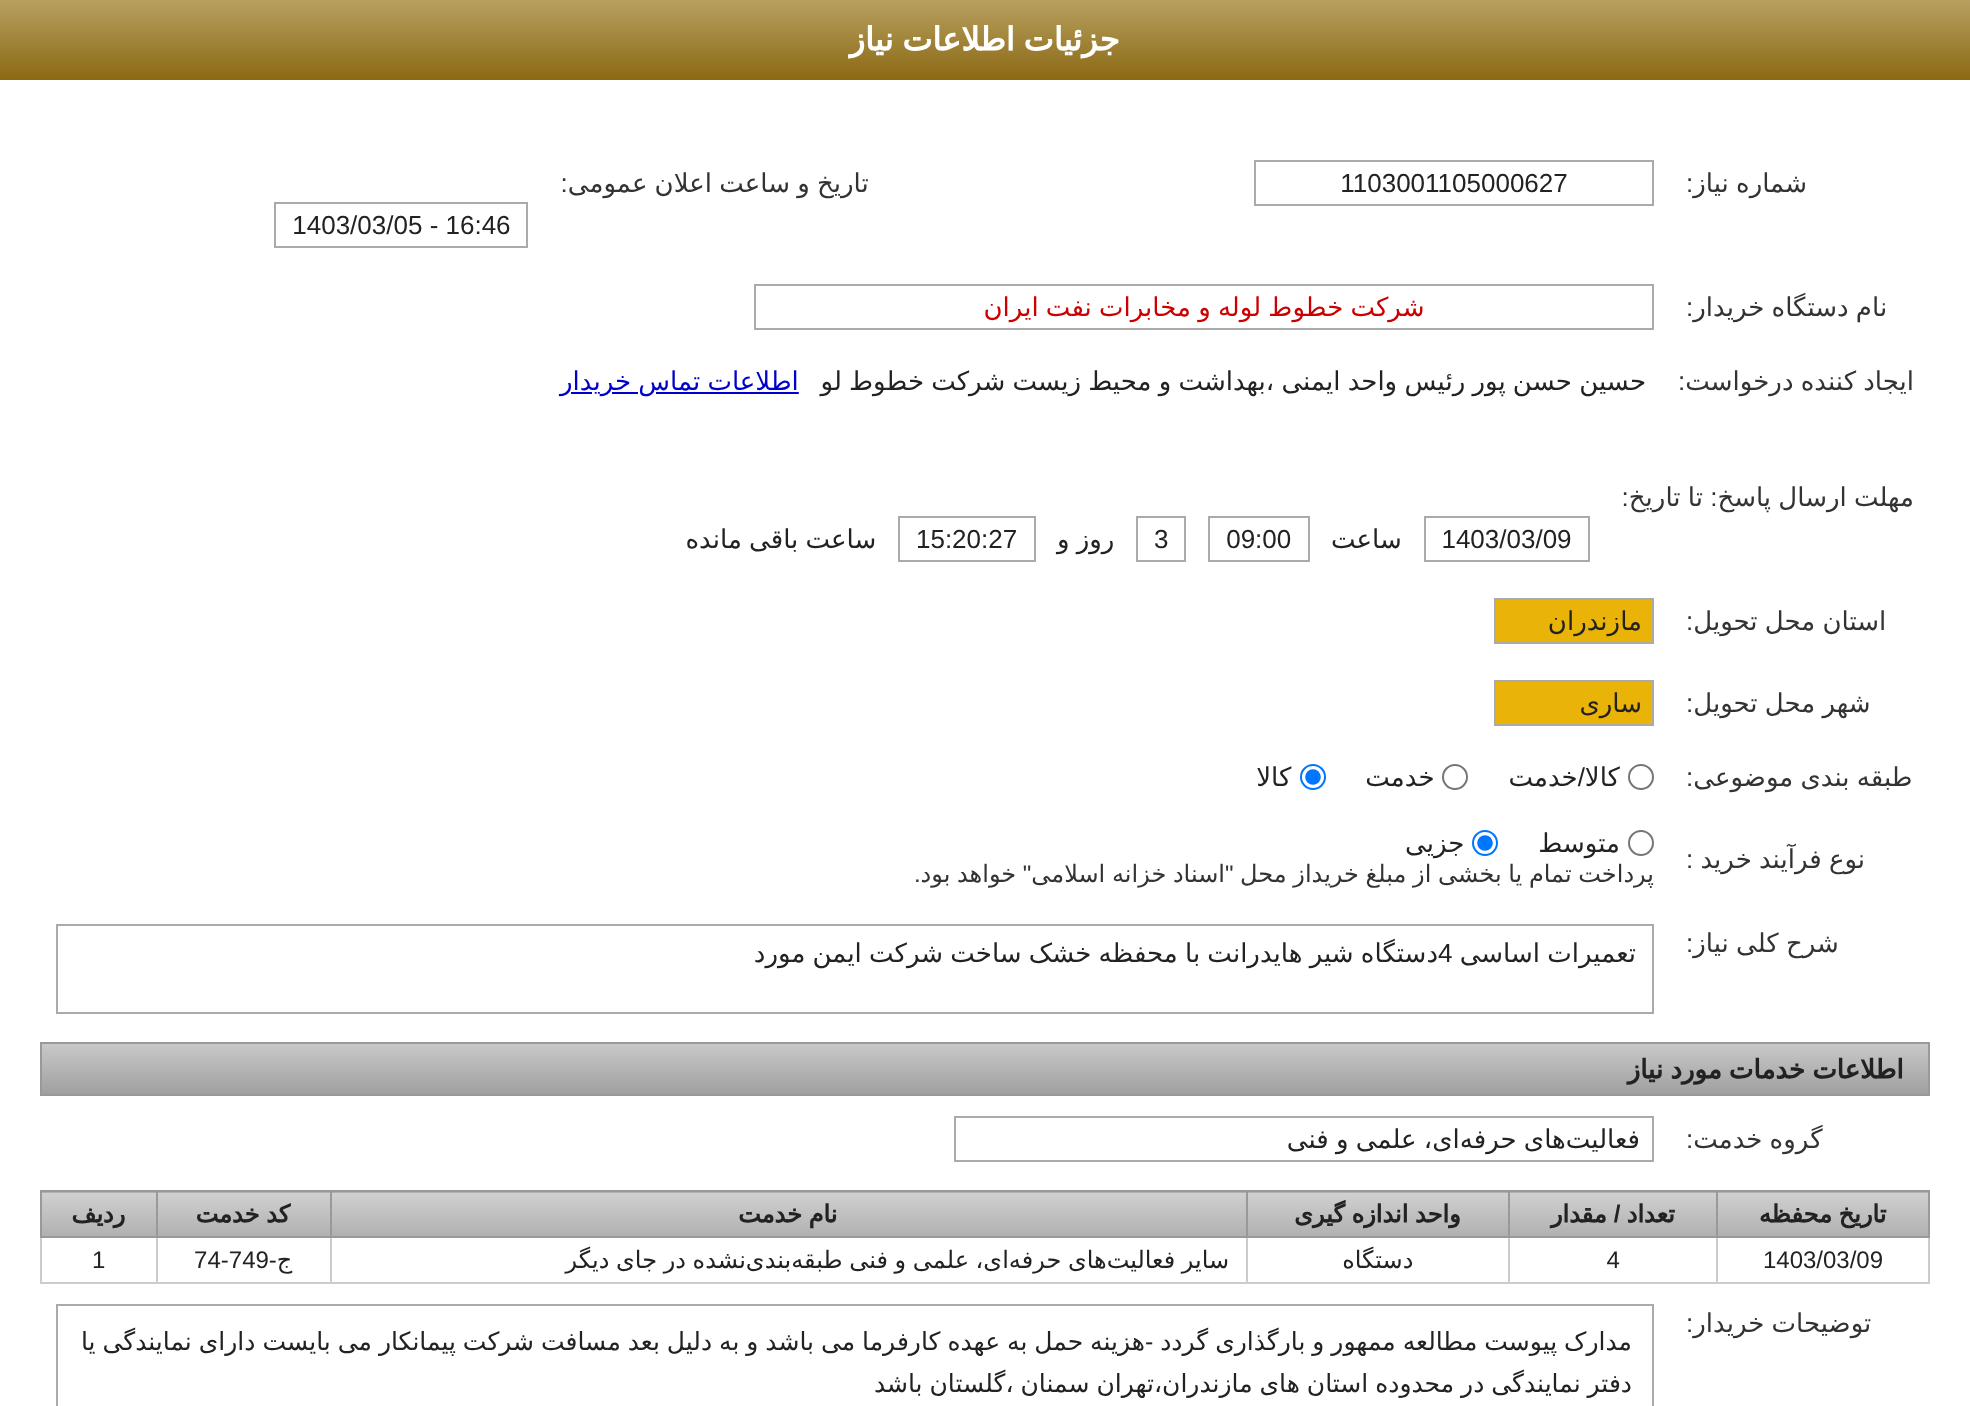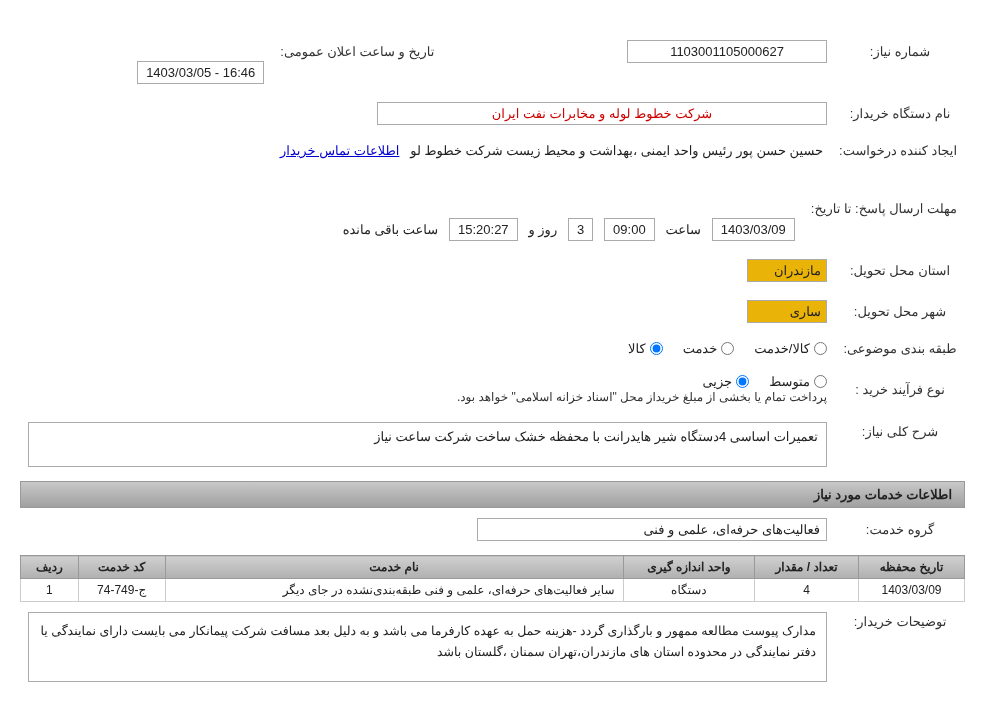--- a/index.html
+++ b/index.html
@@ -30,21 +30,21 @@
     .info-table {
       width: 100%;
       border-collapse: collapse;
       margin-bottom: 10px;
     }
     .info-table td {
       padding: 4px 8px;
       vertical-align: middle;
     }
     .label-cell {
-      text-align: center;
+      text-align: left;
       white-space: nowrap;
       color: #333;
       font-weight: normal;
       width: 130px;
     }
     .value-cell {
       text-align: right;
     }
     .input-box {
       border: 1px solid #aaa;
@@ -131,20 +131,23 @@
       margin: 0 4px;
     }
     .watermark-area {
       position: relative;
     }
   </style>
 </head>
 <body>
 
 <div class="page-wrapper watermark-area">
+  <div class="header-bar">
+    <span>جزئیات اطلاعات نیاز</span>
+  </div>
 
   <div class="content-area">
 
     <table class="info-table">
       <tbody>
           <tr>
         <td class="label-cell">شماره نیاز:</td>
         <td class="value-cell">
           <span class="input-box" style="min-width:200px; direction:ltr; text-align:center;">1103001105000627</span>
         </td>
@@ -268,21 +271,21 @@
         </td>
       </tr>
     </tbody>
       </table>
 
     <table class="info-table">
       <tbody>
           <tr>
         <td class="label-cell" style="vertical-align:top; padding-top:6px;">شرح کلی نیاز:</td>
         <td class="value-cell">
-          <div class="sherh-box">تعمیرات اساسی  4دستگاه شیر هایدرانت با محفظه خشک  ساخت شرکت ساعت نیاز</div>
+          <div class="sherh-box">تعمیرات اساسی  4دستگاه شیر هایدرانت با محفظه خشک  ساخت شرکت ایمن مورد</div>
         </td>
       </tr>
     </tbody>
       </table>
 
     <div class="section-header">اطلاعات خدمات مورد نیاز</div>
 
     <table class="info-table">
       <tbody>
           <tr>

